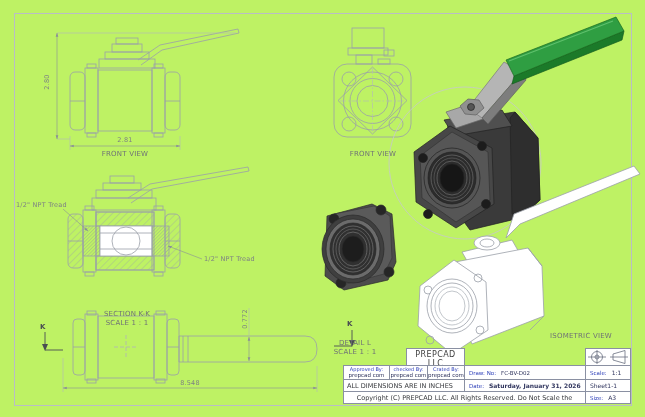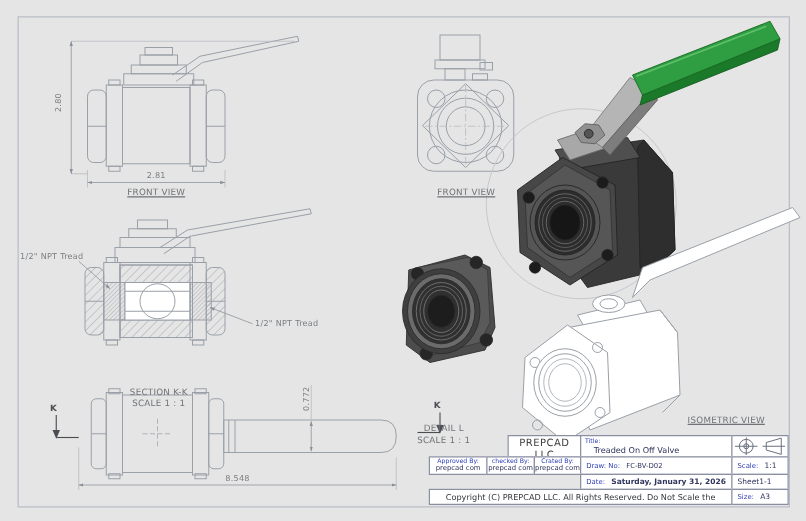--- a/index.html
+++ b/index.html
@@ -1,22 +1,22 @@
 <!DOCTYPE html>
 <html><head>
 <meta charset="utf-8">
 <style>
   html,body{margin:0;padding:0;background:#fff;}
-  #sheet{position:relative;width:645px;height:417px;background:#e5e5e5;overflow:hidden;
+  #sheet{position:relative;width:645px;height:417px;background:#bef264;overflow:hidden;
          font-family:"DejaVu Sans",sans-serif;}
   #frame{position:absolute;left:14px;top:13px;width:616px;height:391px;
          border:1px solid #b9bdc5;}
   svg{position:absolute;left:0;top:0;}
   .lbl{position:absolute;color:#6f7276;font-size:7px;letter-spacing:.2px;white-space:nowrap;}
-  .view-title{text-decoration:underline;}
+  .view-title{}
   .cap{text-align:center;line-height:8.5px;margin-top:33px;}
   .dim{font-size:6.5px;color:#7d8084;}
   .rot{transform:rotate(-90deg);transform-origin:center center;}
   .kmark{font-size:7px;color:#4a4d52;font-weight:bold;}
   
   #tb{position:absolute;left:343px;top:348px;width:288px;height:56px;font-size:6px;}
   .tbc{position:absolute;border:1px solid #8a90a2;box-sizing:border-box;background:#fff;overflow:hidden;}
   .tlab{color:#2b3db8;}
   .tval{color:#30355e;}
   .company-name{font-size:8px;color:#3f3f3f;letter-spacing:.4px;text-align:center;margin-top:1px;}
@@ -238,24 +238,20 @@
   </div>
 
   <div class="lbl view-title" style="left:540px;top:332px;width:82px;text-align:center;">ISOMETRIC VIEW</div>
 
   <div id="tb">
 
     <div class="tbc" style="left:63px;top:0;width:59px;height:18px;">
       <div class="company-name">PREPCAD LLC</div>
 
     </div>
-    <div class="tbc cell-pad" style="left:121px;top:0;width:122px;height:18px;">
-      <div class="tlab" style="font-size:5px;">Title:</div>
-      <div class="tval" style="font-size:6.5px;margin-left:7px;">Treaded On Off Valve</div>
-    </div>
     <div class="tbc" style="left:242px;top:0;width:46px;height:18px;">
       <svg width="44" height="16" viewBox="0 0 44 16">
         <g stroke="#6a7080" fill="none" stroke-width="0.8">
           <line x1="2" y1="8" x2="20" y2="8"></line>
           <line x1="11" y1="1" x2="11" y2="15"></line>
           <circle cx="11" cy="8" r="5.5"></circle>
           <circle cx="11" cy="8" r="2"></circle>
           <polygon points="27,5 39,1.5 39,14.5 27,11"></polygon>
           <line x1="24" y1="8" x2="42" y2="8"></line>
         </g>
@@ -280,20 +276,21 @@
         <span class="tval" style="font-size:5.5px;">FC-BV-D02</span>
       </div>
     </div>
     <div class="tbc" style="left:242px;top:17px;width:46px;height:15px;">
       <div class="inline-pair">
         <span class="tlab" style="font-size:5.5px;">Scale:</span>
         <span class="tval" style="font-size:6px;">1:1</span>
       </div>
     </div>
 
+    <div class="tbc note" style="left:0;top:31px;width:122px;height:13px;">ALL DIMENSIONS ARE IN INCHES</div>
     <div class="tbc" style="left:121px;top:31px;width:122px;height:13px;">
       <div class="inline-pair">
         <span class="tlab" style="font-size:5.5px;">Date:</span>
         <span class="tval" style="font-size:6px;font-weight:bold;">Saturday, January 31, 2026</span>
       </div>
     </div>
     <div class="tbc" style="left:242px;top:31px;width:46px;height:13px;">
       <div class="inline-pair">
         <span class="tval" style="font-size:6px;">Sheet1-1</span>
       </div>

